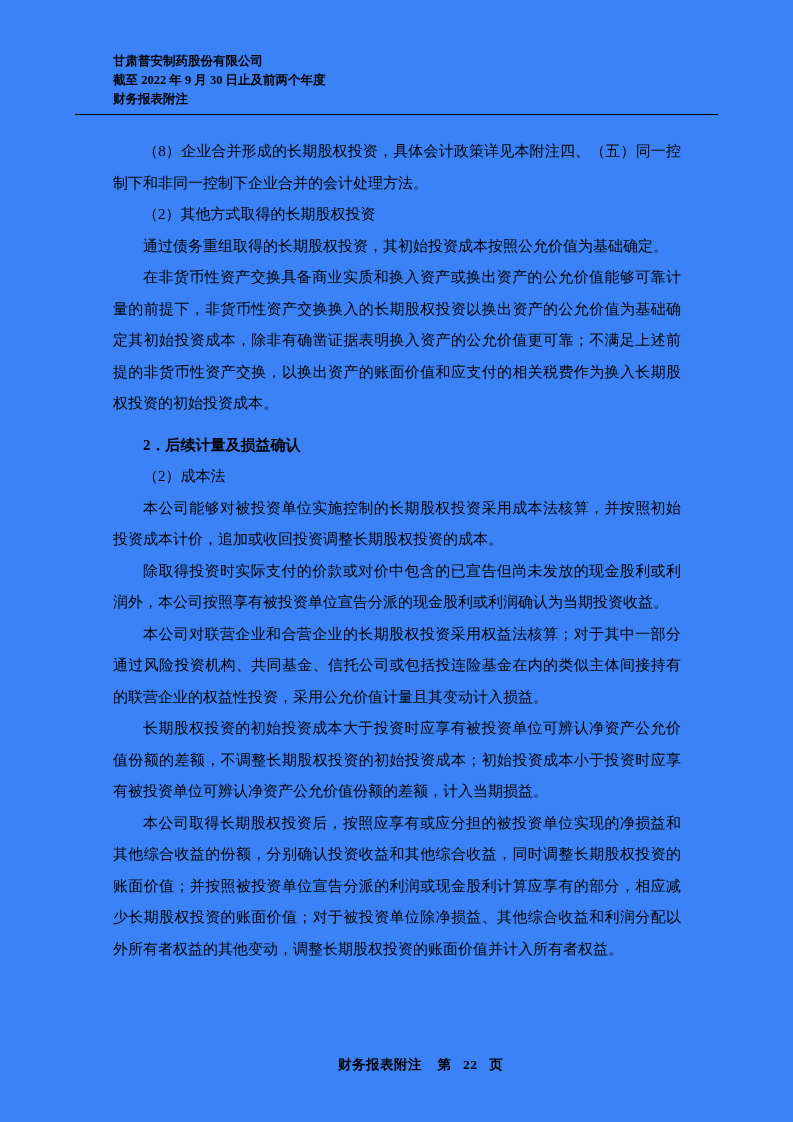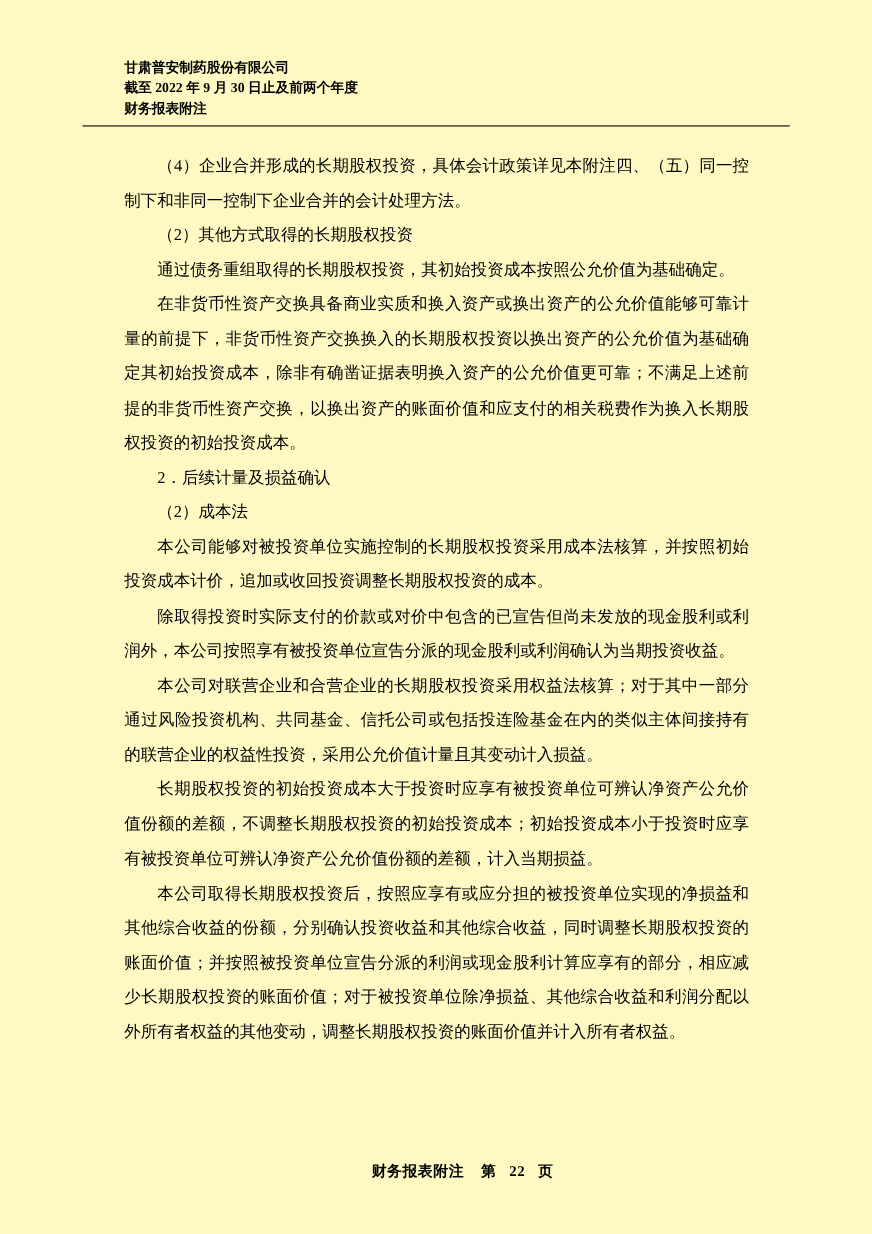--- a/index.html
+++ b/index.html
@@ -3,21 +3,21 @@
 <meta charset="utf-8">
 <style>
   html, body {
     margin: 0;
     padding: 0;
     background: #8a8a8a;
   }
   .page {
     width: 793px;
     height: 1122px;
-    background: #fef9c3;
+    background: #3b82f6;
     position: relative;
     margin: 0 auto;
     box-sizing: border-box;
     font-family: "Liberation Serif", "DejaVu Serif", serif;
     color: #000000;
     overflow: hidden;
   }
   .header {
     position: absolute;
     left: 113px;
@@ -47,21 +47,22 @@
     font-size: 15px;
     line-height: 31.5px;
     text-align: justify;
     text-justify: inter-ideograph;
   }
   .body p {
     margin: 0;
     text-indent: 2em;
   }
   .body p.bold {
-    font-weight: normal;
+    font-weight: bold;
+    margin-top: 10px;
   }
   .footer {
     position: absolute;
     left: 0;
     top: 1056px;
     width: 793px;
     text-align: center;
     font-size: 13.5px;
     font-weight: bold;
     letter-spacing: 0.5px;
@@ -76,21 +77,21 @@
 
   <div class="header">
     <div>甘肃普安制药股份有限公司</div>
     <div>截至 2022 年 9 月 30 日止及前两个年度</div>
     <div>财务报表附注</div>
   </div>
 
   <div class="rule"></div>
 
   <div class="body" id="body-content">
-      <p>（4）企业合并形成的长期股权投资，具体会计政策详见本附注四、（五）同一控制下和非同一控制下企业合并的会计处理方法。</p>
+      <p>（8）企业合并形成的长期股权投资，具体会计政策详见本附注四、（五）同一控制下和非同一控制下企业合并的会计处理方法。</p>
       <p>（2）其他方式取得的长期股权投资</p>
       <p>通过债务重组取得的长期股权投资，其初始投资成本按照公允价值为基础确定。</p>
       <p>在非货币性资产交换具备商业实质和换入资产或换出资产的公允价值能够可靠计量的前提下，非货币性资产交换换入的长期股权投资以换出资产的公允价值为基础确定其初始投资成本，除非有确凿证据表明换入资产的公允价值更可靠；不满足上述前提的非货币性资产交换，以换出资产的账面价值和应支付的相关税费作为换入长期股权投资的初始投资成本。</p>
       <p class="bold">2．后续计量及损益确认</p>
       <p>（2）成本法</p>
       <p>本公司能够对被投资单位实施控制的长期股权投资采用成本法核算，并按照初始投资成本计价，追加或收回投资调整长期股权投资的成本。</p>
       <p>除取得投资时实际支付的价款或对价中包含的已宣告但尚未发放的现金股利或利润外，本公司按照享有被投资单位宣告分派的现金股利或利润确认为当期投资收益。</p>
       <p>本公司对联营企业和合营企业的长期股权投资采用权益法核算；对于其中一部分通过风险投资机构、共同基金、信托公司或包括投连险基金在内的类似主体间接持有的联营企业的权益性投资，采用公允价值计量且其变动计入损益。</p>
       <p>长期股权投资的初始投资成本大于投资时应享有被投资单位可辨认净资产公允价值份额的差额，不调整长期股权投资的初始投资成本；初始投资成本小于投资时应享有被投资单位可辨认净资产公允价值份额的差额，计入当期损益。</p>
       <p>本公司取得长期股权投资后，按照应享有或应分担的被投资单位实现的净损益和其他综合收益的份额，分别确认投资收益和其他综合收益，同时调整长期股权投资的账面价值；并按照被投资单位宣告分派的利润或现金股利计算应享有的部分，相应减少长期股权投资的账面价值；对于被投资单位除净损益、其他综合收益和利润分配以外所有者权益的其他变动，调整长期股权投资的账面价值并计入所有者权益。</p>

